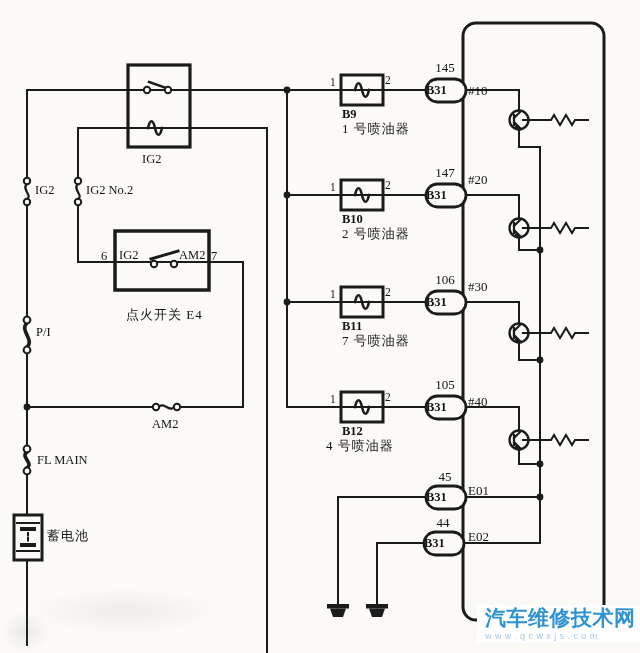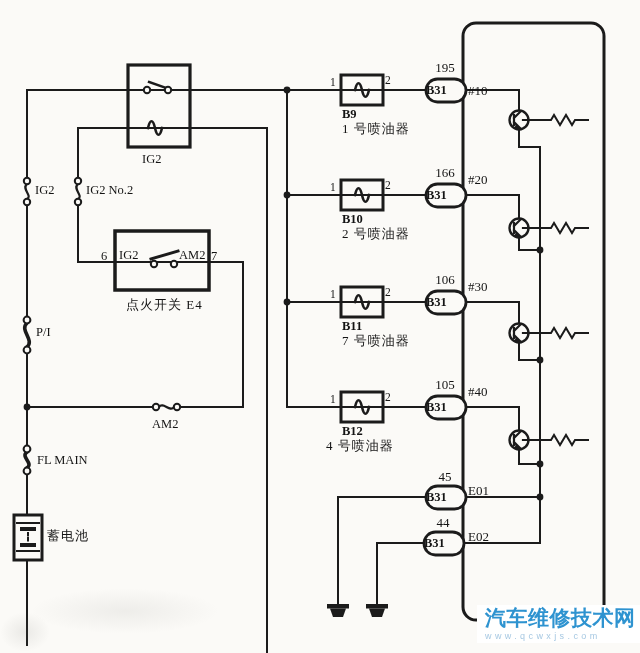--- a/index.html
+++ b/index.html
@@ -172,55 +172,55 @@
 
   <span class="lbl" style="left:35px;top:184px">IG2</span>
   <span class="lbl" style="left:86px;top:184px">IG2 No.2</span>
   <span class="lbl" style="left:142px;top:153px">IG2</span>
   <span class="lbl" style="left:36px;top:326px">P/I</span>
 
   <span class="lbl" style="left:101px;top:250px">6</span>
   <span class="lbl" style="left:119px;top:249px">IG2</span>
   <span class="lbl" style="left:179px;top:249px">AM2</span>
   <span class="lbl" style="left:211px;top:250px">7</span>
-  <span class="lbl cn" style="left:126px;top:298px">点火开关 E4</span>
+  <span class="lbl cn" style="left:126px;top:308px">点火开关 E4</span>
 
   <span class="lbl" style="left:152px;top:418px">AM2</span>
   <span class="lbl" style="left:37px;top:454px">FL MAIN</span>
   <span class="lbl cn" style="left:47px;top:529px">蓄电池</span>
 
   <span class="lbl tnum" style="left:330px;top:77px">1</span>
   <span class="lbl tnum" style="left:385px;top:75px">2</span>
-  <span class="lbl pin" style="left:431px;top:61px">195</span>
+  <span class="lbl pin" style="left:431px;top:61px">145</span>
   <span class="lbl conn" style="left:426px;top:84px">B31</span>
   <span class="lbl term" style="left:468px;top:84px">#10</span>
   <span class="lbl code" style="left:342px;top:108px">B9</span>
   <span class="lbl cn" style="left:342px;top:122px">1 号喷油器</span>
 
   <span class="lbl tnum" style="left:330px;top:182px">1</span>
   <span class="lbl tnum" style="left:385px;top:180px">2</span>
-  <span class="lbl pin" style="left:431px;top:166px">166</span>
+  <span class="lbl pin" style="left:431px;top:166px">147</span>
   <span class="lbl conn" style="left:426px;top:189px">B31</span>
   <span class="lbl term" style="left:468px;top:173px">#20</span>
   <span class="lbl code" style="left:342px;top:213px">B10</span>
   <span class="lbl cn" style="left:342px;top:227px">2 号喷油器</span>
 
   <span class="lbl tnum" style="left:330px;top:289px">1</span>
   <span class="lbl tnum" style="left:385px;top:287px">2</span>
   <span class="lbl pin" style="left:431px;top:273px">106</span>
   <span class="lbl conn" style="left:426px;top:296px">B31</span>
   <span class="lbl term" style="left:468px;top:280px">#30</span>
   <span class="lbl code" style="left:342px;top:320px">B11</span>
   <span class="lbl cn" style="left:342px;top:334px">7 号喷油器</span>
 
   <span class="lbl tnum" style="left:330px;top:394px">1</span>
   <span class="lbl tnum" style="left:385px;top:392px">2</span>
   <span class="lbl pin" style="left:431px;top:378px">105</span>
   <span class="lbl conn" style="left:426px;top:401px">B31</span>
-  <span class="lbl term" style="left:468px;top:385px">#40</span>
+  <span class="lbl term" style="left:468px;top:395px">#40</span>
   <span class="lbl code" style="left:342px;top:425px">B12</span>
   <span class="lbl cn" style="left:326px;top:439px">4 号喷油器</span>
 
   <span class="lbl pin" style="left:431px;top:470px">45</span>
   <span class="lbl conn" style="left:426px;top:491px">B31</span>
   <span class="lbl term" style="left:468px;top:484px">E01</span>
 
   <span class="lbl pin" style="left:429px;top:516px">44</span>
   <span class="lbl conn" style="left:424px;top:537px">B31</span>
   <span class="lbl term" style="left:468px;top:530px">E02</span>

